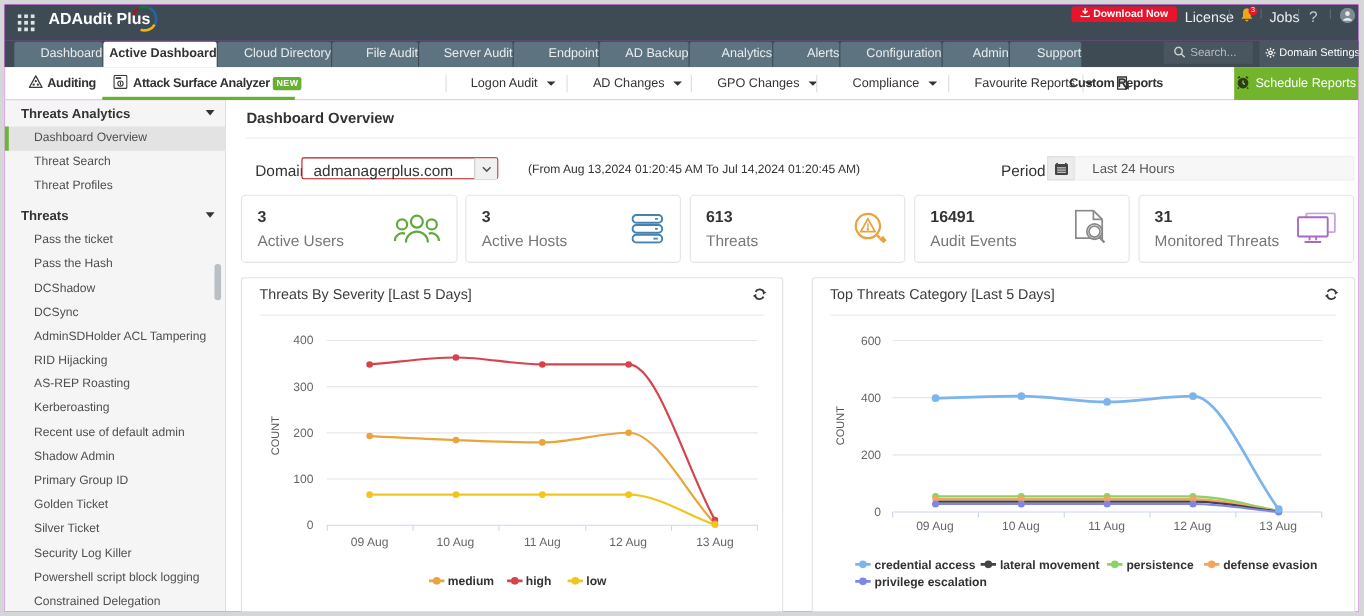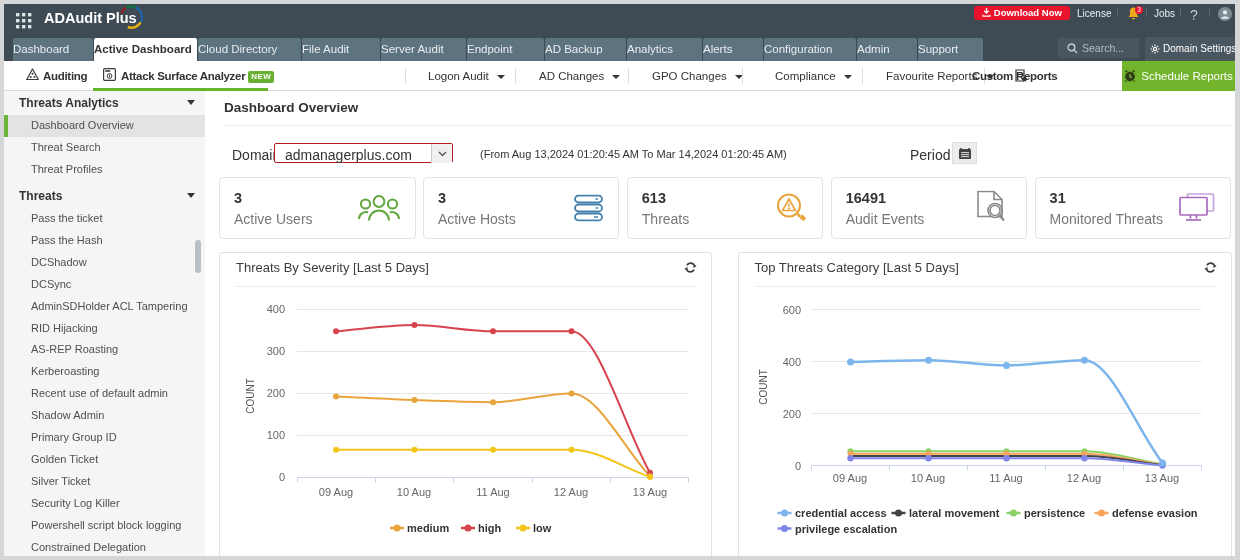--- a/index.html
+++ b/index.html
@@ -3,25 +3,25 @@
 <meta charset="utf-8">
 <style>
 * { margin:0; padding:0; box-sizing:border-box; }
 html,body { width:1240px; height:560px; background:#d5d6d7; font-family:"Liberation Sans",sans-serif; overflow:hidden; }
 .page { position:absolute; left:4px; top:4px; width:1231px; height:552px; background:#d946ef; overflow:hidden; }
 .abs { position:absolute; }
 
 .topbar { position:absolute; left:0; top:0; width:100%; height:33px; background:#3e4b54; }
 .logo-text { position:absolute; left:40px; top:6px; color:#fff; font-size:14.5px; font-weight:bold; }
 .dl-btn { position:absolute; left:970px; top:2px; width:96px; height:14px; background:#e9132c; border-radius:3px; color:#fff; font-size:9.5px; font-weight:bold; text-align:center; line-height:14px; }
-.top-item { position:absolute; top:4px; color:#eceff1; font-size:10px; }
+.top-item { position:absolute; top:4px; color:#eceff1; font-size:13px; }
 .top-sep { position:absolute; top:4px; width:1px; height:9px; background:#5d6971; }
 
 .tabsrow { position:absolute; left:0; top:33px; width:100%; height:24px; background:#3e4b54; }
-.tab { position:absolute; top:1px; height:23px; background:#5d7380; color:#e9edef; font-size:11.5px; text-align:left; line-height:23px; border-radius:2px 2px 0 0; }
+.tab { position:absolute; top:1px; height:23px; background:#5d7380; color:#e9edef; font-size:11.5px; text-align:right; line-height:23px; border-radius:2px 2px 0 0; }
 .tab.active { background:#fff; color:#333; font-weight:bold; }
 
 .toolbar { position:absolute; left:0; top:57px; width:100%; height:30px; background:#fff; border-bottom:1px solid #d9d9d9; }
 .tb-item { position:absolute; top:57px; height:30px; line-height:30px; font-size:11.5px; letter-spacing:-0.3px; font-weight:bold; color:#333; white-space:nowrap; }
 .tb-dd { position:absolute; top:57px; height:30px; line-height:30px; font-size:11.5px; color:#333; }
 .tb-sep { position:absolute; top:64px; width:1px; height:16px; background:#ddd; }
 .caret { display:inline-block; width:0; height:0; border-left:4px solid transparent; border-right:4px solid transparent; border-top:4px solid #333; margin-left:5px; vertical-align:middle; }
 .newbadge { display:inline-block; background:#67b033; color:#fff; font-size:8px; font-weight:bold; padding:2px 3px; border-radius:2px; vertical-align:1px; letter-spacing:.5px; line-height:8px; }
 .greenline { position:absolute; left:89px; top:84px; width:175px; height:3px; background:#66b42d; }
 .sched-btn { position:absolute; right:0; top:57px; width:113px; height:30px; background:#72b52c; color:#fff; font-size:11.5px; line-height:30px; text-align:center; }
@@ -189,29 +189,30 @@
   <div class="hsep"></div>
   <div class="abs lbl" style="left:27px;top:56px">Domain</div>
   <div class="abs" style="left:69px;top:52px;width:179px;height:20px;border:1px solid #b91c1c;background:#fff;border-radius:2px">
     <div class="abs lbl" style="left:10px;top:3px">admanagerplus.com</div>
     <div class="abs" style="right:0;top:0;width:21px;height:19px;background:#f0f0f0;border-left:1px solid #ccc">
       <svg class="abs" style="left:6px;top:7px" width="9" height="6" viewBox="0 0 9 6">
             <path d="M1 1 L4.5 4.5 L8 1" fill="none" stroke="#555" stroke-width="1.4"></path>
           </svg>
     </div>
   </div>
-  <div class="abs lbl" style="left:275px;top:57px;font-size:11px">(From Aug 13,2024 01:20:45 AM To Mar 14,2024 01:20:45 AM)</div>
+  <div class="abs lbl" style="left:275px;top:57px;font-size:11px">(From Aug 13,2024 01:20:45 AM To Jul 14,2024 01:20:45 AM)</div>
   <div class="abs lbl" style="left:705px;top:56px">Period</div>
   <div class="abs" style="left:747px;top:51px;width:25px;height:22px;background:#ececec;border:1px solid #ddd">
     <svg class="abs" style="left:6px;top:5px" width="12" height="11" viewBox="0 0 12 11">
           <rect x="0" y="1" width="12" height="10" rx="1" fill="#444"></rect>
           <path d="M2 0 v2 M10 0 v2" stroke="#444" stroke-width="1.6"></path>
           <path d="M2 4.6 h8 M2 6.6 h8 M2 8.6 h8" stroke="#ececec" stroke-width="0.9"></path>
         </svg>
   </div>
+  <div class="abs" style="left:772px;top:51px;width:254px;height:22px;background:#f7f7f7;border:1px solid #eee;font-size:12px;color:#555;line-height:21px;padding-left:15px">Last 24 Hours</div>
 
   <div class="card" style="left:14px">
     <div class="num">3</div>
         <div class="cap">Active Users</div>
     <svg width="42" height="27" viewBox="0 0 42 27" fill="none" stroke="#61a83e" stroke-width="2">
       <circle cx="21" cy="7" r="5.4"></circle>
           <circle cx="7.5" cy="9.5" r="4.6"></circle>
           <circle cx="34.5" cy="9.5" r="4.6"></circle>
       <path d="M11 26 a10 10 0 0 1 20 0"></path>
           <path d="M1 24.5 a7 7 0 0 1 9.2 -6.6"></path>

